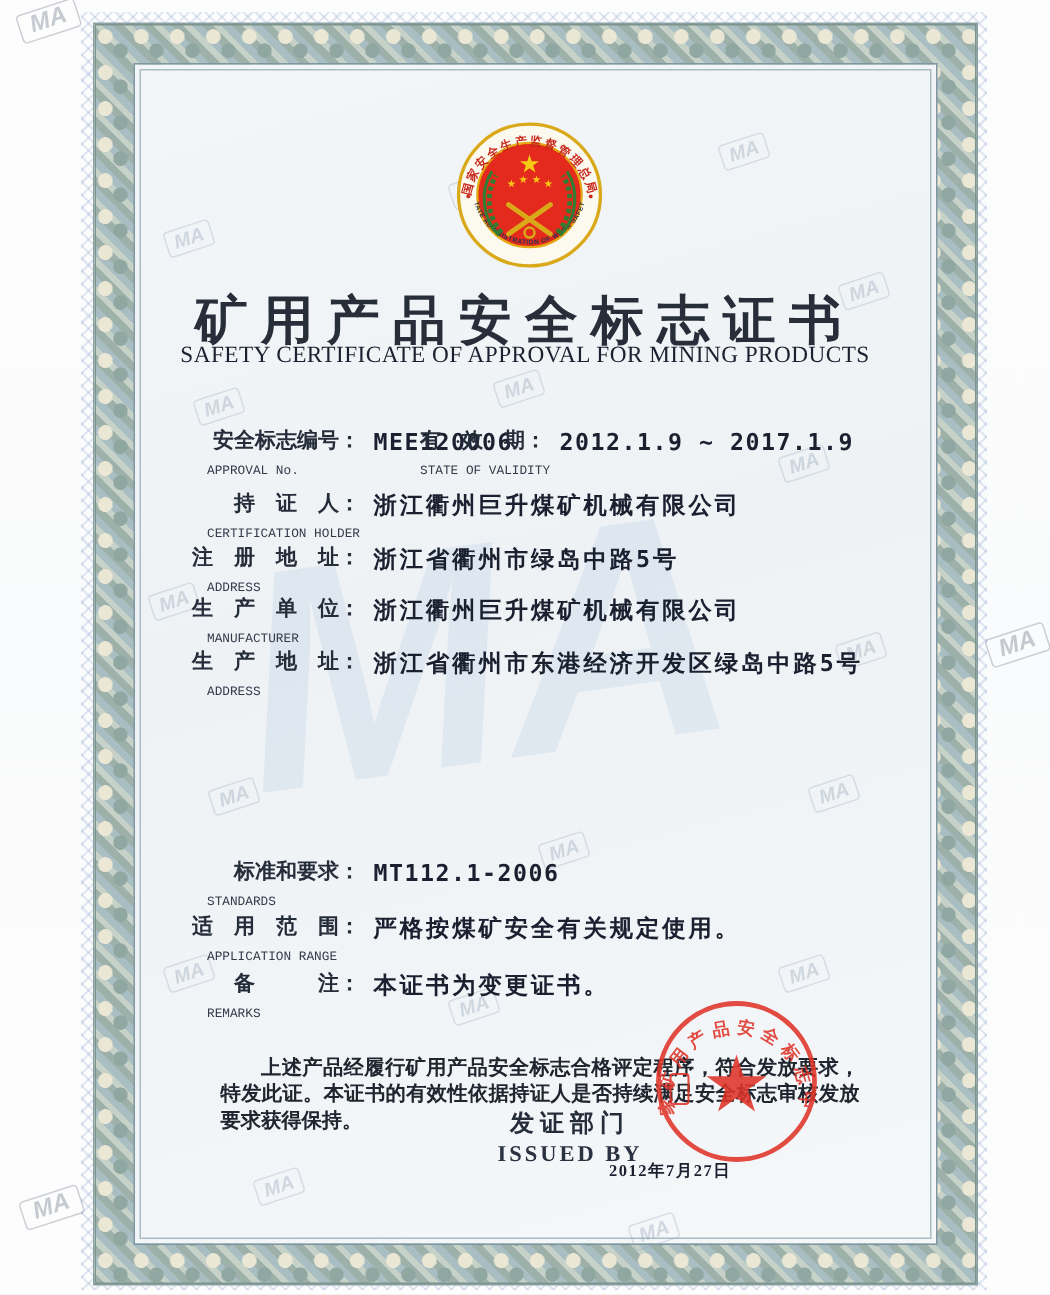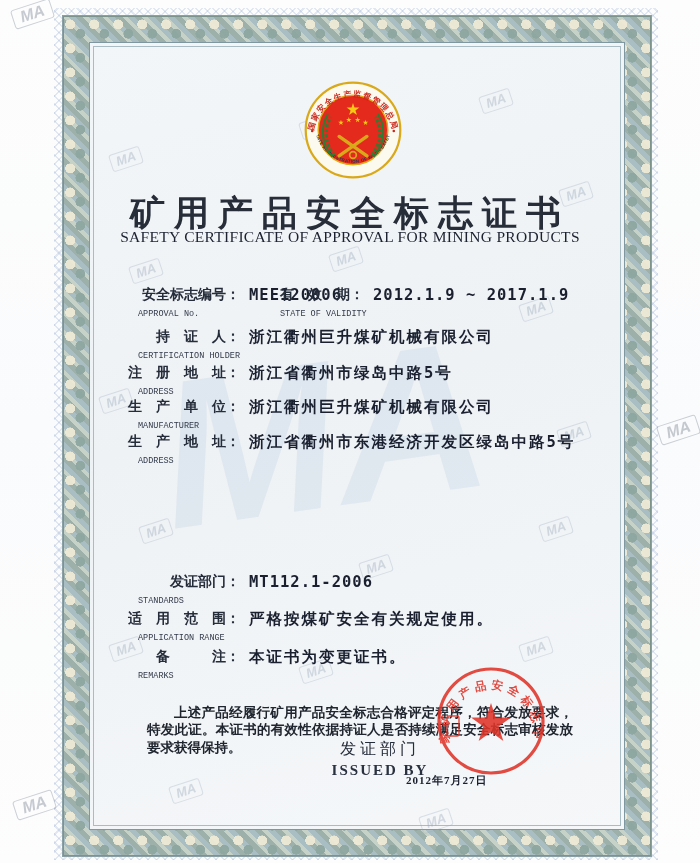--- a/index.html
+++ b/index.html
@@ -71,21 +71,21 @@
     margin-left:9px;font-size:15.5px;font-weight:bold;color:#1a2030;
     font-family:"DejaVu Sans Mono","DejaVu Sans",monospace;letter-spacing:1px;line-height:18px;
   }
   .val.cn{letter-spacing:2px;}
   .para{
     position:absolute;left:147px;top:691px;width:426px;
     font-size:13.5px;font-weight:bold;line-height:17.5px;
     text-indent:2em;color:#20262f;text-align:justify;font-family:Liberation Mono, monospace;
   }
   .issued{position:absolute;left:318px;top:739px;width:124px;text-align:center;}
-  .issued .zh{font-size:16px;font-weight:normal;letter-spacing:4px;color:#252c3a;}
+  .issued .zh{font-size:16px;font-weight:bold;letter-spacing:4px;color:#252c3a;}
   .issued .en{font-size:15px;font-weight:bold;letter-spacing:2px;color:#2a3140;margin-top:2px;}
   .date{
     position:absolute;left:406px;top:773px;font-size:11px;font-weight:bold;
     letter-spacing:1px;color:#1a2030;
   }
   .seal{position:absolute;left:434px;top:664px;width:114px;height:114px;z-index:3;opacity:.88;}
 </style>
 </head>
 <body>
 
@@ -196,21 +196,21 @@
     </div>
     <div class="frow" style="left:128px;top:433px">
       <div class="lab">
         <span>生　产　地　址：</span>
         <span class="en">ADDRESS</span>
       </div>
       <div class="val cn">浙江省衢州市东港经济开发区绿岛中路5号</div>
     </div>
     <div class="frow" style="left:128px;top:573px">
       <div class="lab">
-        <span>发证部门：</span>
+        <span>标准和要求：</span>
         <span class="en">STANDARDS</span>
       </div>
       <div class="val">MT112.1-2006</div>
     </div>
     <div class="frow" style="left:128px;top:610px">
       <div class="lab">
         <span>适　用　范　围：</span>
         <span class="en">APPLICATION RANGE</span>
       </div>
       <div class="val cn">严格按煤矿安全有关规定使用。</div>

